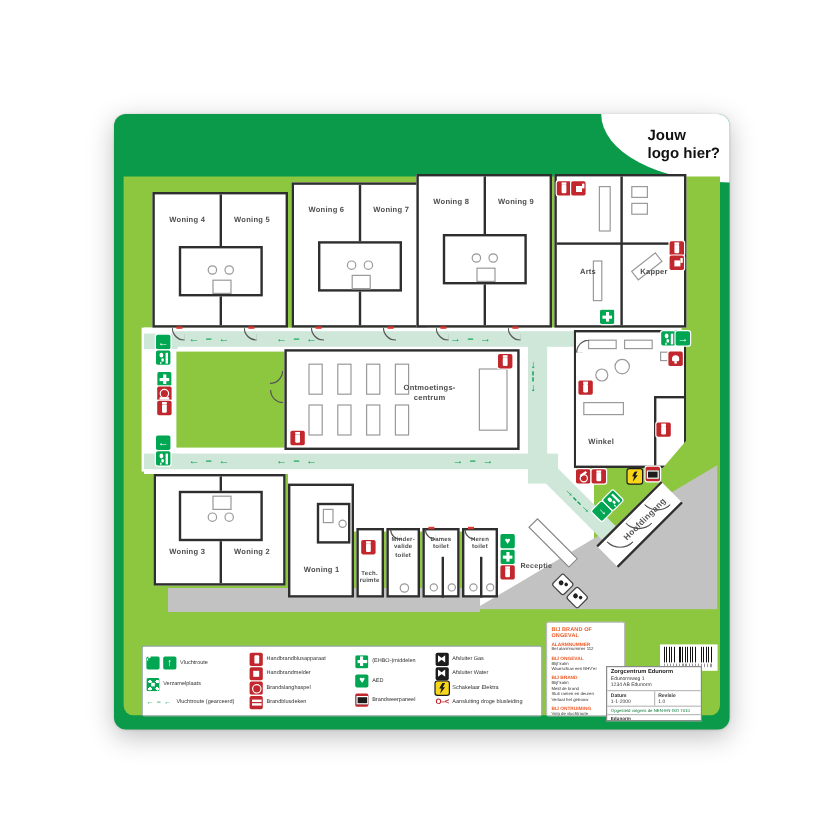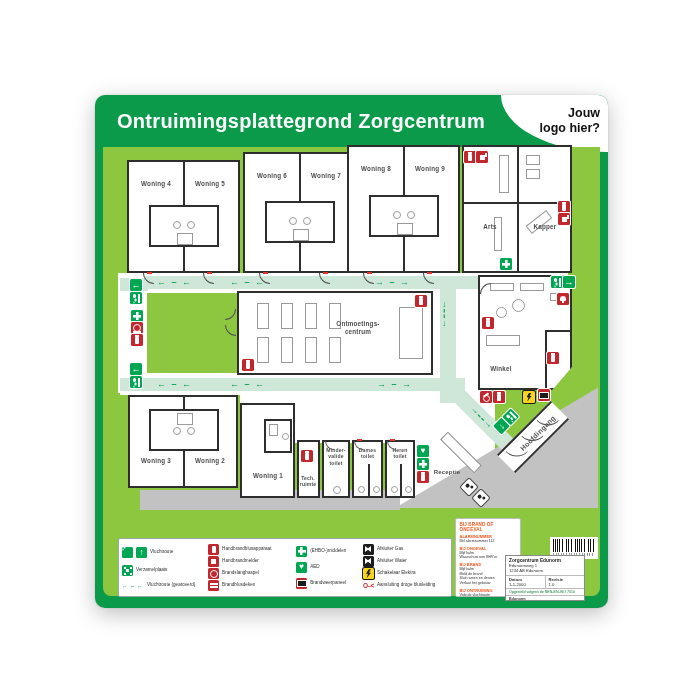--- a/index.html
+++ b/index.html
@@ -6,21 +6,21 @@
   html,body { width:700px; height:700px; background:#fff; font-family:"Liberation Sans", sans-serif; }
   #canvas { position:relative; width:700px; height:700px; background:#fff; overflow:hidden; }
   #poster { position:absolute; left:95px; top:95px; width:513px; height:513px;
             background:#0a9a4a; border-radius:10px;
             box-shadow:0 6px 22px rgba(0,0,0,.25), 0 0 2px rgba(0,0,0,.15); }
   .abs { position:absolute; }
   #title { position:absolute; left:12px; top:15px; width:388px; text-align:center;
            color:#fff; font-size:20px; font-weight:bold; letter-spacing:.3px; }
   #logo-blob { position:absolute; right:0; top:0; width:107px; height:57px; background:#fff;
                border-radius:0 10px 0 100%/0 10px 0 100%; display:flex; align-items:center; justify-content:flex-end; }
-  #logo-blob .t { color:#111; font-weight:bold; font-size:12.5px; line-height:1.15; text-align:right;
+  #logo-blob .t { color:#111; font-weight:bold; font-size:12.5px; line-height:1.15; text-align:left;
                   white-space:pre-line; padding:0 8px 6px 0; }
   #inner { position:absolute; left:8px; top:52px; width:497px; height:449px; background:#8dc63f; border-radius:0 0 8px 8px; }
 
   
   .hall { position:absolute; background:#fff; }
   .mint { position:absolute; background:#cfe7d9; }
   .gray { position:absolute; background:#c2c2c2; }
   .room { position:absolute; background:#fff; border:2px solid #2e2e2e; }
   .pod  { position:absolute; background:#fff; border:2px solid #2e2e2e; }
   .wv { position:absolute; width:2px; background:#2e2e2e; }
@@ -131,21 +131,20 @@
   #info .clabel { font-weight:bold; }
   #info .norm { border-top:1px solid #bbb; padding:1px 3px; font-size:3.6px; color:#0a7a3a; }
   #info .pub  { border-top:1px solid #bbb; padding:1px 3px; font-size:3.8px; font-weight:bold; }
 </style>
 </head>
 <body>
 
 <div id="canvas">
  <div id="poster">
 
-  <div id="title">Ontruimingsplattegrond Zorgcentrum</div>
   <div id="logo-blob">
     <div class="t">Jouw
 logo hier?</div>
   </div>
 
   <div id="inner"></div>
 
   <div class="hall" style="left:25px;top:178px;width:448px;height:20px;"></div>
   <div class="hall" style="left:23px;top:178px;width:29px;height:120px;"></div>
   <div class="hall" style="left:25px;top:278px;width:345px;height:22px;"></div>

